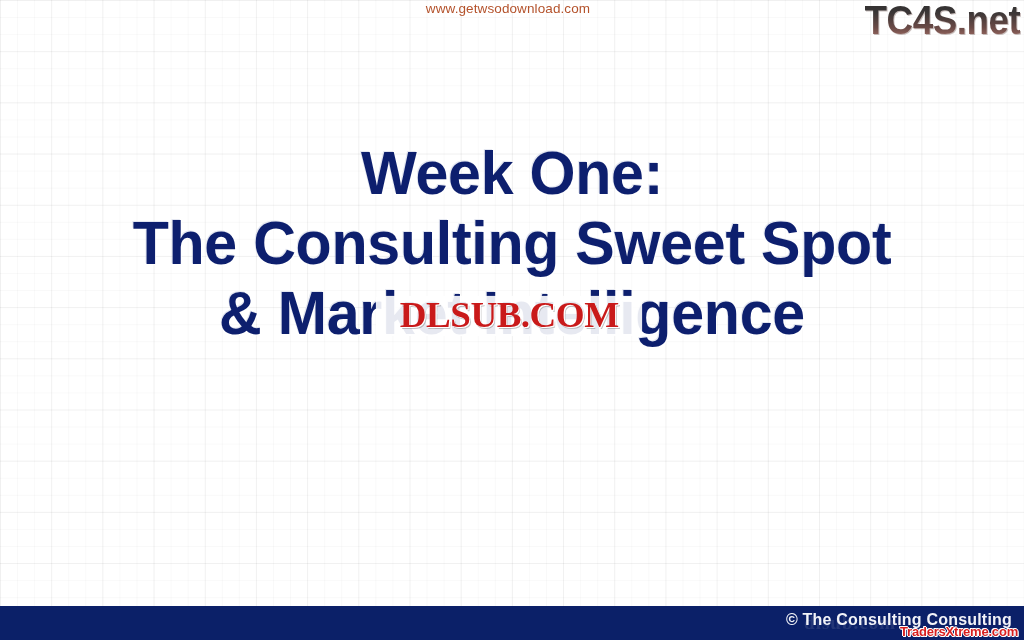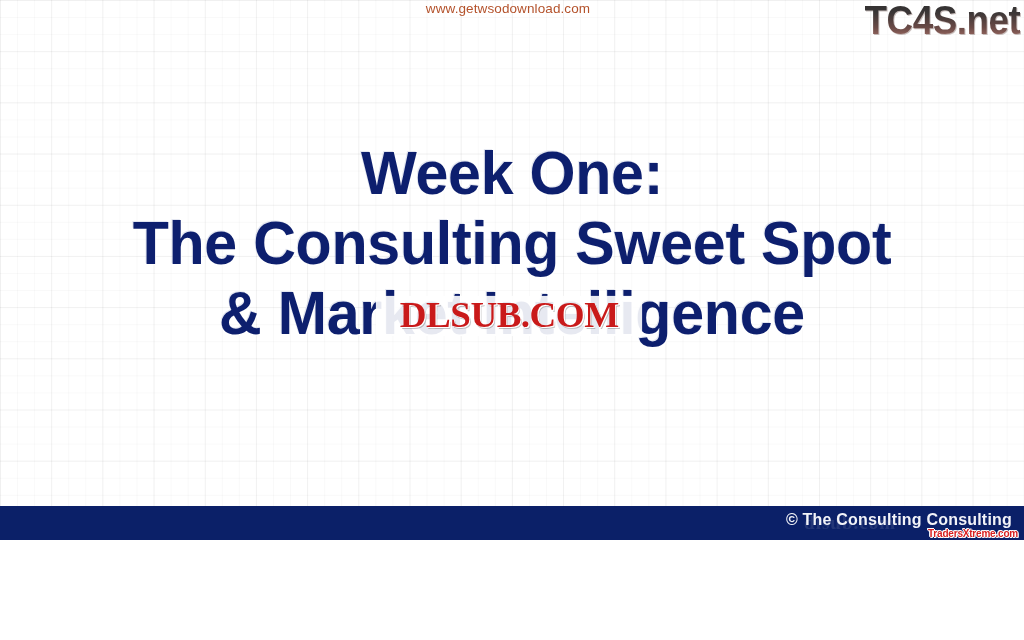--- a/index.html
+++ b/index.html
@@ -4,21 +4,21 @@
 <style>
   html, body {
     margin: 0; padding: 0;
     width: 1024px; height: 640px;
     overflow: hidden;
     background: #ffffff;
   }
   #slide {
     position: relative;
     width: 1024px;
-    height: 540px;
+    height: 640px;
     background-color: #ffffff;
     background-image:
       linear-gradient(to right, rgba(0,0,0,0.035) 1px, transparent 1px),
       linear-gradient(to bottom, rgba(0,0,0,0.035) 1px, transparent 1px),
       linear-gradient(to right, rgba(0,0,0,0.022) 1px, transparent 1px),
       linear-gradient(to bottom, rgba(0,0,0,0.022) 1px, transparent 1px);
     background-size:
       51.2px 51.2px,
       51.2px 51.2px,
       17.07px 17.07px,
@@ -147,21 +147,21 @@
     font-weight: bold;
     color: rgba(255,255,255,0.10);
     white-space: nowrap;
     letter-spacing: 1px;
   }
   #traders-watermark {
     position: absolute;
     right: 6px;
     bottom: 1px;
     font-family: "Liberation Sans", sans-serif;
-    font-size: 10px;
+    font-size: 13px;
     font-weight: bold;
     color: #d81f1f;
     letter-spacing: -0.2px;
     white-space: nowrap;
     text-shadow:
       0 1px 0 #ffffff,
       1px 0 0 #ffffff,
       0 -1px 0 #ffffff,
       -1px 0 0 #ffffff,
       1px 1px 0 #ffffff,

